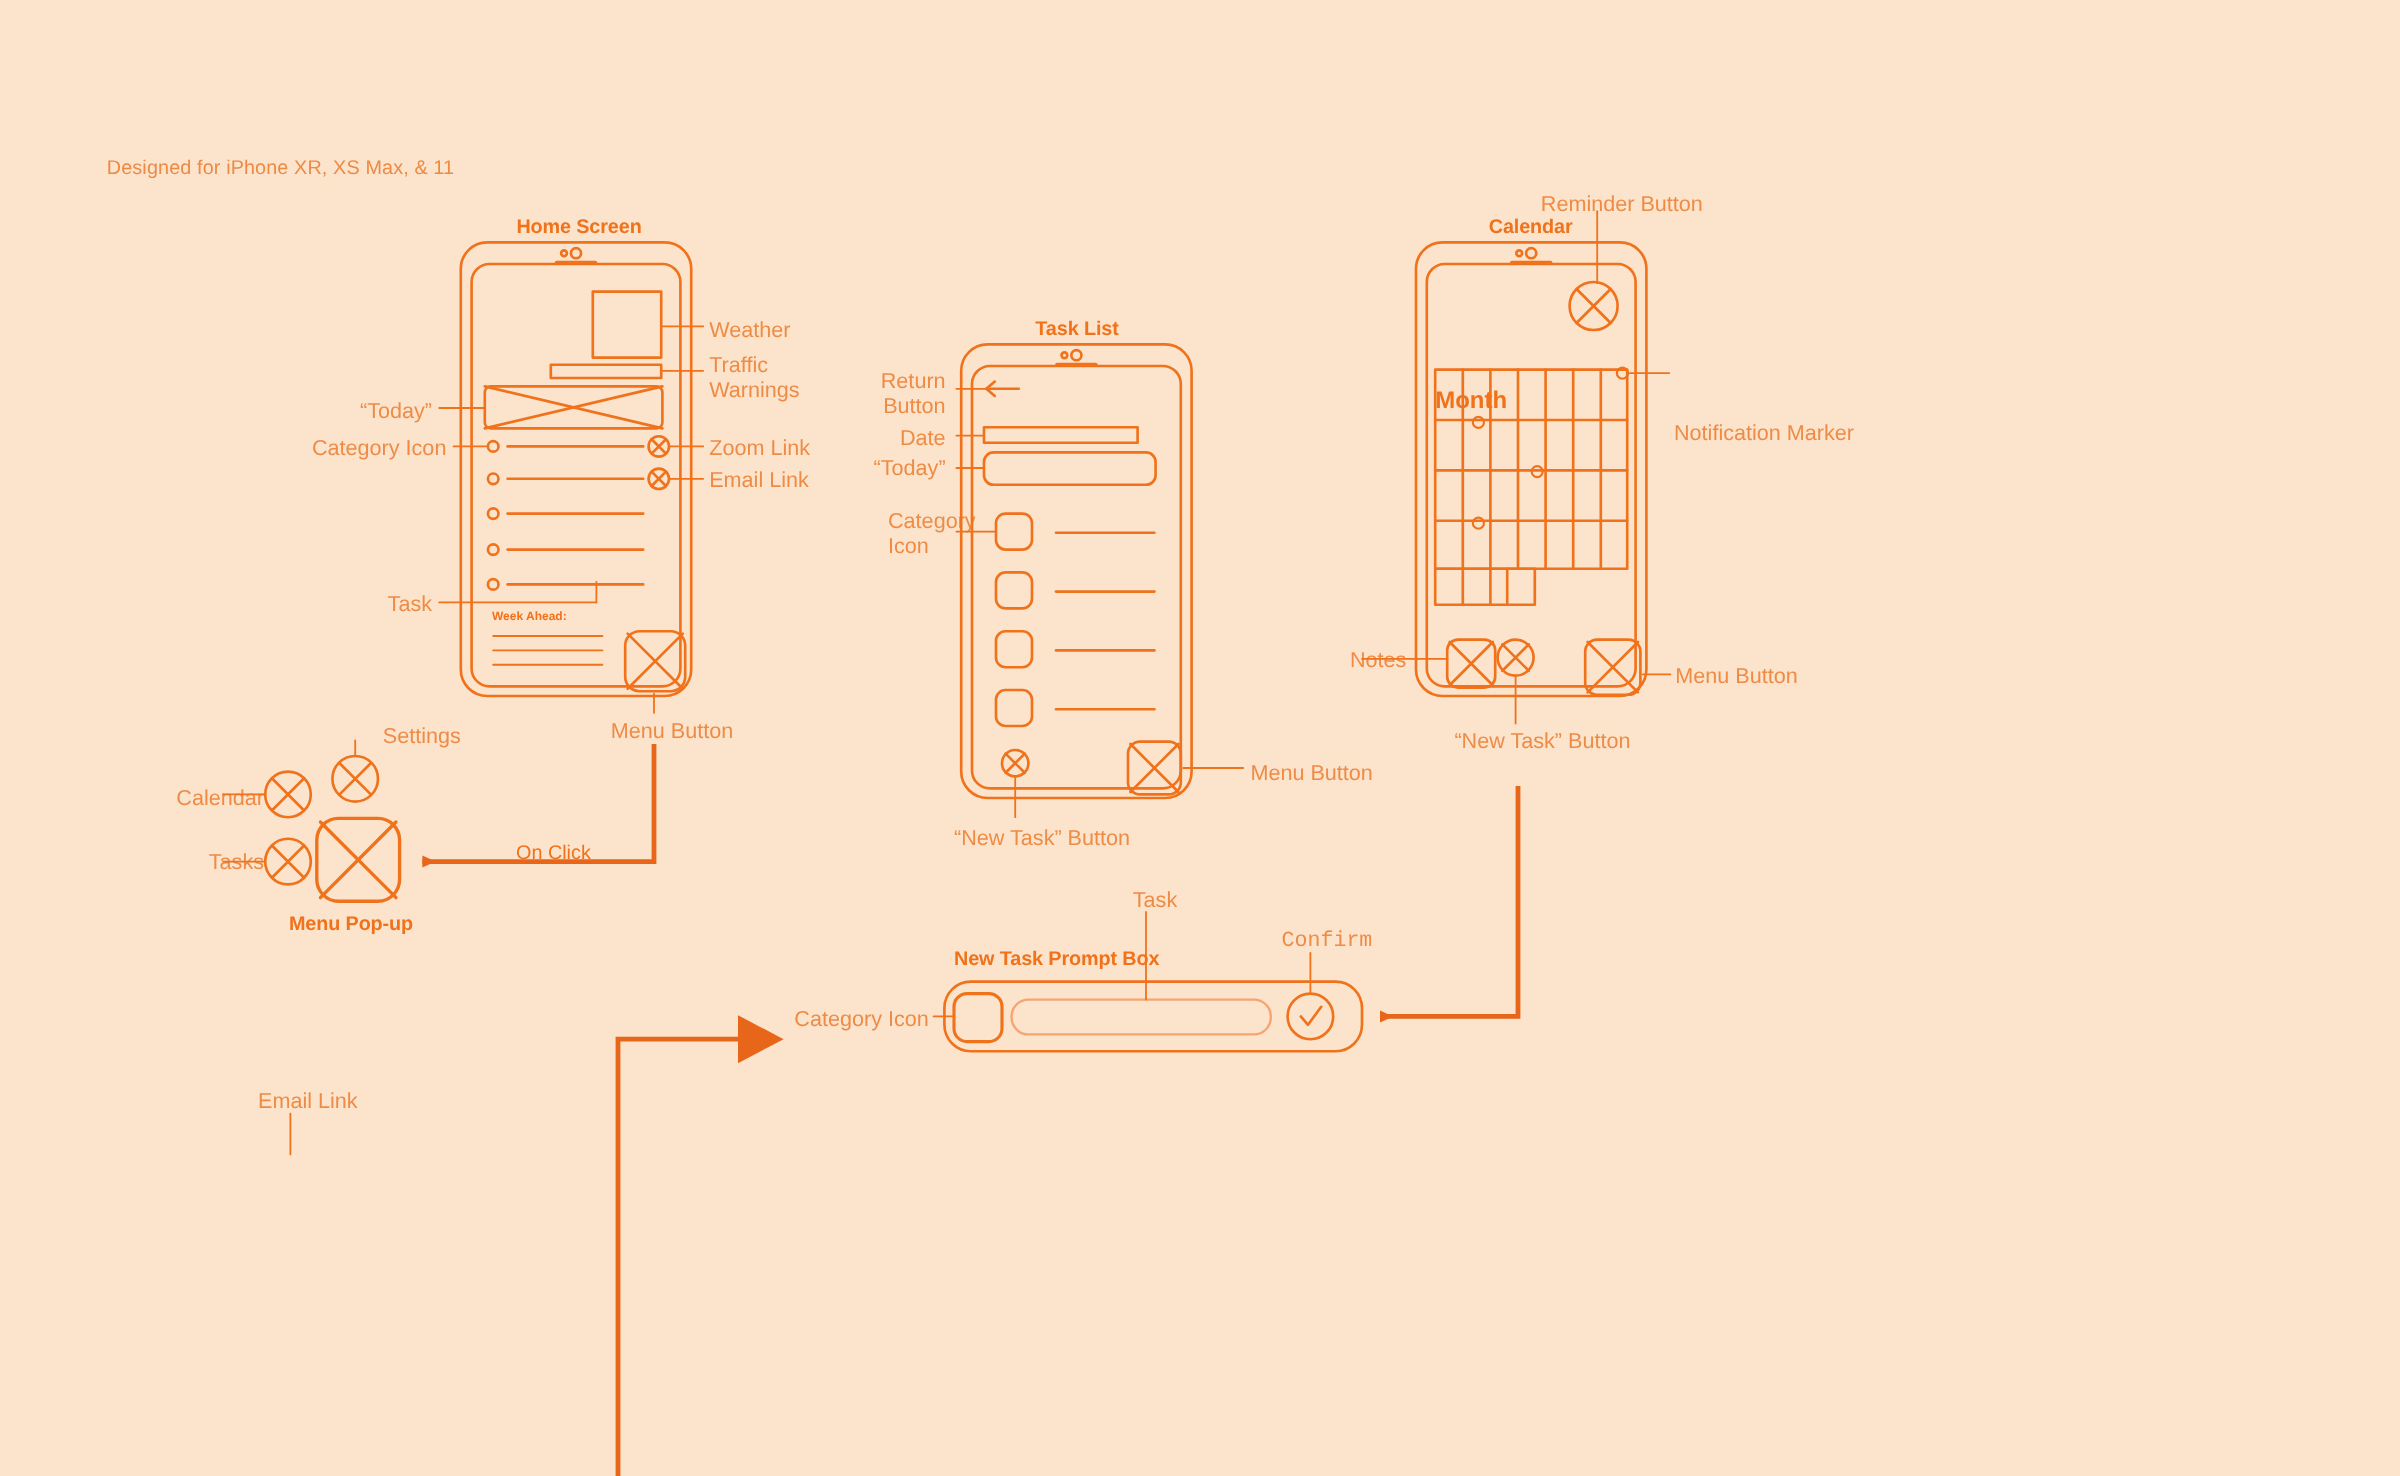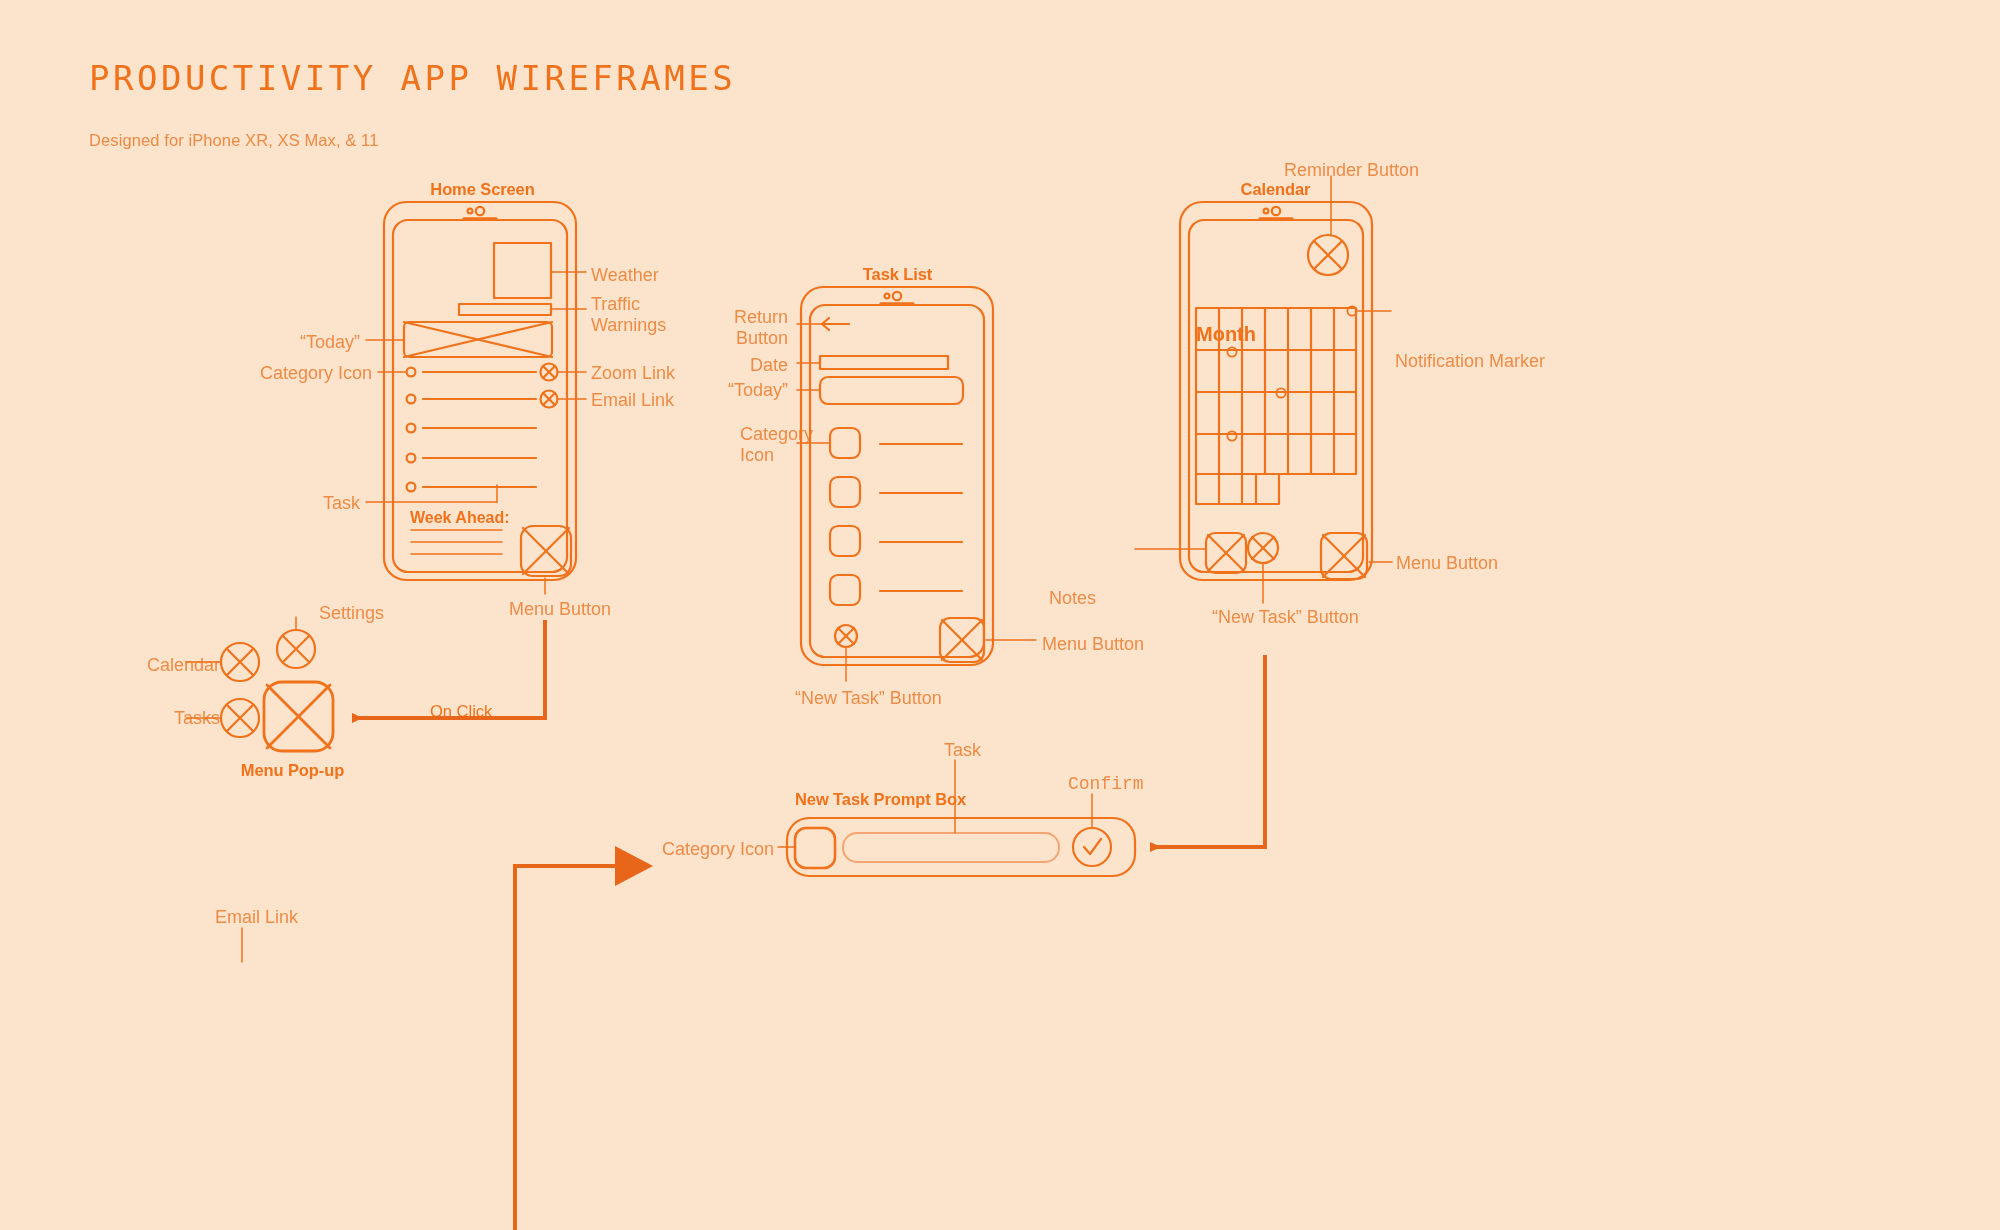--- a/index.html
+++ b/index.html
@@ -36,51 +36,50 @@
   }
   .onclick{
     font-size:16.5px;color:#F0721B;
   }
 </style>
 </head>
 <body>
 
 <div id="root">
 
-  <div class="t title" style="left:89px;top:58px;">PRODUCTIVITY APP WIREFRAMES</div>
   <div class="t subtitle" style="left:89px;top:131px;">Designed for iPhone XR, XS Max, &amp; 11</div>
 
   <div class="t screen-title" style="left:385px;top:180px;width:195px;">Home Screen</div>
   <div class="t screen-title" style="left:800px;top:265px;width:195px;">Task List</div>
   <div class="t screen-title" style="left:1178px;top:180px;width:195px;">Calendar</div>
   <div class="t screen-title" style="left:195px;top:761px;width:195px;">Menu Pop-up</div>
   <div class="t screen-title" style="left:795px;top:790px;width:250px;text-align:left;">New Task Prompt Box</div>
 
-  <div class="t inlabel" style="left:410px;top:509px;font-size:16px;">Week Ahead:</div>
+  <div class="t inlabel" style="left:410px;top:509px;font-size:10px;">Week Ahead:</div>
   <div class="t inlabel" style="left:1196px;top:281px;font-size:20px;margin-top:42px;">Month</div>
 
   <div class="t callout" style="left:591px;top:265px;">Weather</div>
   <div class="t callout" style="left:591px;top:294px;"><span>Traffic</span><br><span>Warnings</span></div>
   <div class="t callout r" style="left:240px;top:332px;width:120px;">“Today”</div>
   <div class="t callout r" style="left:200px;top:363px;width:172px;">Category Icon</div>
   <div class="t callout" style="left:591px;top:363px;">Zoom Link</div>
   <div class="t callout" style="left:591px;top:390px;">Email Link</div>
   <div class="t callout r" style="left:250px;top:493px;width:110px;">Task</div>
   <div class="t callout" style="left:509px;top:599px;">Menu Button</div>
 
   <div class="t callout r" style="left:680px;top:307px;width:108px;"><span>Return</span><br><span>Button</span></div>
   <div class="t callout r" style="left:680px;top:355px;width:108px;">Date</div>
   <div class="t callout r" style="left:680px;top:380px;width:108px;">“Today”</div>
   <div class="t callout" style="left:740px;top:424px;"><span>Category</span><br><span>Icon</span></div>
   <div class="t callout" style="left:795px;top:688px;">“New Task” Button</div>
   <div class="t callout" style="left:1042px;top:634px;">Menu Button</div>
 
   <div class="t callout" style="left:1284px;top:160px;">Reminder Button</div>
   <div class="t callout" style="left:1395px;top:303px;margin-top:48px;">Notification Marker</div>
-  <div class="t callout r" style="left:1028px;top:540px;width:68px;margin-top:48px;">Notes</div>
+  <div class="t callout r" style="left:1104px;top:540px;width:68px;">Notes</div>
   <div class="t callout" style="left:1396px;top:553px;">Menu Button</div>
   <div class="t callout" style="left:1212px;top:607px;">“New Task” Button</div>
 
   <div class="t callout" style="left:275px;top:603px;margin-left:44px;">Settings</div>
   <div class="t callout r" style="left:120px;top:655px;width:100px;">Calendar</div>
   <div class="t callout r" style="left:120px;top:708px;width:100px;">Tasks</div>
 
   <div class="t callout" style="left:944px;top:740px;">Task</div>
   <div class="t callout" style="left:1068px;top:774px;font-family:Liberation Mono, monospace;">Confirm</div>
   <div class="t callout r" style="left:650px;top:839px;width:124px;">Category Icon</div>

